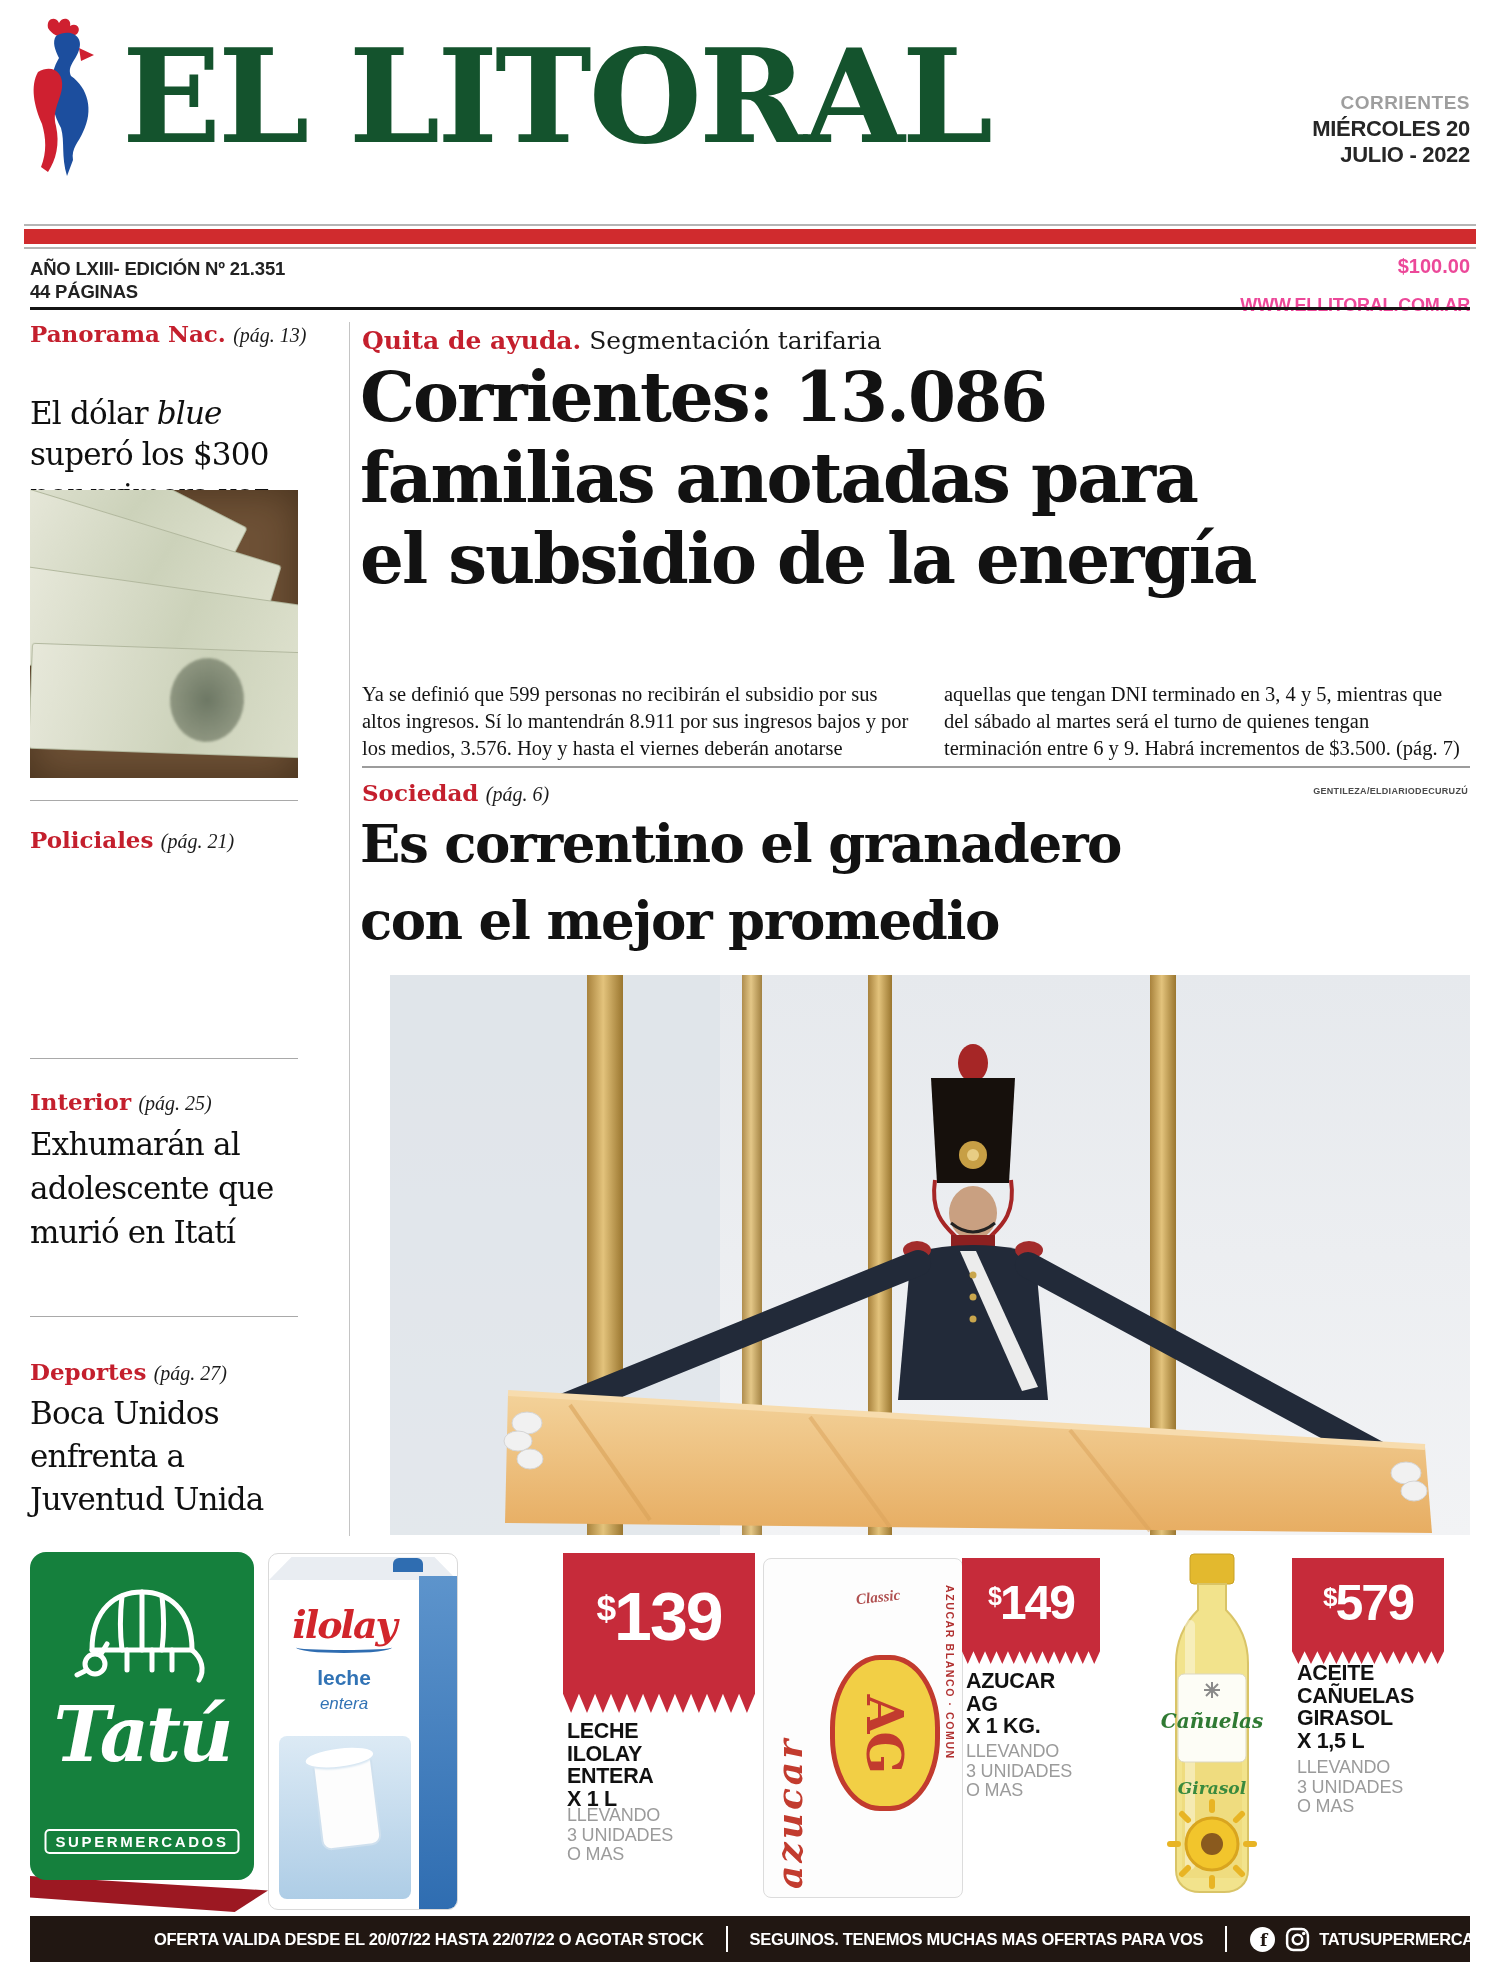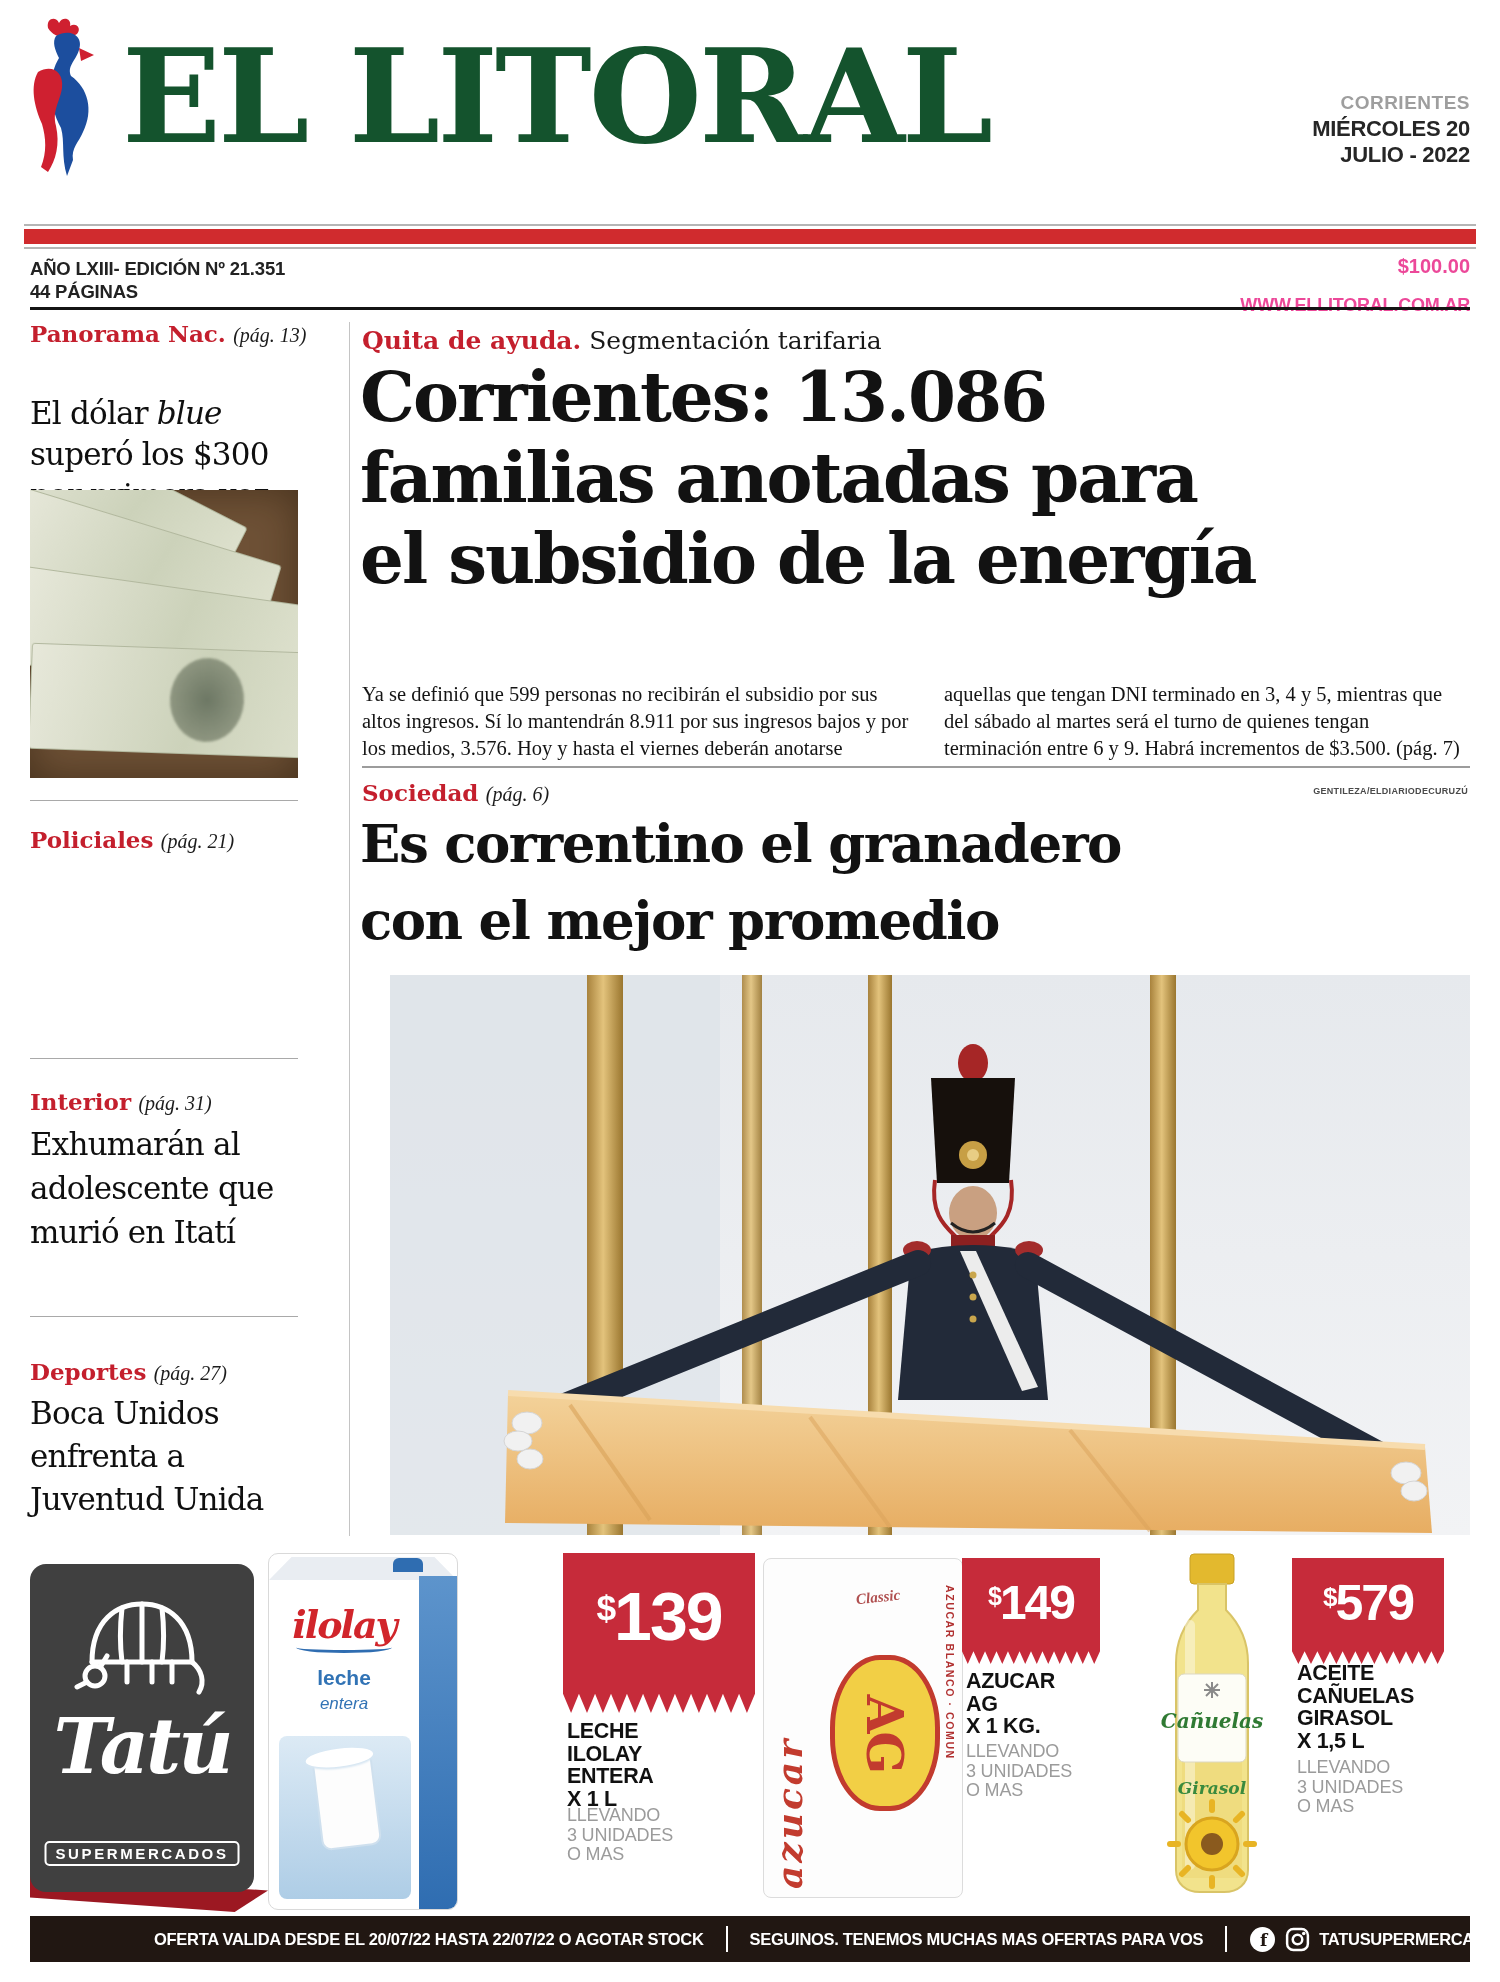--- a/index.html
+++ b/index.html
@@ -64,21 +64,21 @@
   .lede-col1{left:362px;top:681px;width:548px;}
   .lede-col2{left:944px;top:681px;width:528px;}
   .mid-rule{left:362px;top:766px;width:1108px;height:2px;background:#9c9c9c;}
   .s5-label{left:362px;top:779px;}
   .headline2{left:360px;top:805px;width:1115px;font-family:"DejaVu Serif",serif;font-weight:bold;
     font-size:53px;line-height:77px;color:#121212;letter-spacing:-1.5px;}
   .photo-credit{right:32px;top:786px;font-size:9px;color:#4a4a4a;letter-spacing:.3px;font-weight:bold;}
   .granadero-photo{left:390px;top:975px;width:1080px;height:560px;overflow:hidden;}
 
   
-  .tatu-box{left:30px;top:1552px;width:224px;height:328px;background:#404040;border-radius:16px;margin-top:12px;}
+  .tatu-box{left:30px;top:1552px;width:224px;height:328px;background:#15803d;border-radius:16px;}
   .tatu-armadillo{position:absolute;left:37px;top:22px;}
   .tatu-script{position:absolute;left:0;top:138px;width:100%;text-align:center;
     font-family:"DejaVu Serif",serif;font-style:italic;font-weight:bold;font-size:76px;
     color:#fff;letter-spacing:-3px;}
   .tatu-sub{position:absolute;left:50%;transform:translateX(-50%);bottom:26px;border:2px solid #fff;
     border-radius:5px;padding:2px 9px;font-weight:bold;font-size:15px;letter-spacing:2.6px;color:#fff;
     white-space:nowrap;}
   .tatu-fold{left:30px;top:1876px;width:238px;height:36px;background:#9c1822;
     clip-path:polygon(0 0,100% 40%,86% 100%,0 60%);}
 
@@ -199,21 +199,21 @@
 
   <div class="abs story-label s2-label">
     <span class="sec">Policiales</span>
     <span class="ref">(pág. 21)</span>
   </div>
 
   <div class="abs lhr lhr2"></div>
 
   <div class="abs story-label s3-label">
     <span class="sec">Interior</span>
-    <span class="ref">(pág. 31)</span>
+    <span class="ref">(pág. 25)</span>
   </div>
   <div class="abs lh s3-headline pre">Exhumarán al
 adolescente que
 murió en Itatí</div>
 
   <div class="abs lhr lhr3"></div>
 
   <div class="abs story-label s4-label">
     <span class="sec">Deportes</span>
     <span class="ref">(pág. 27)</span>

